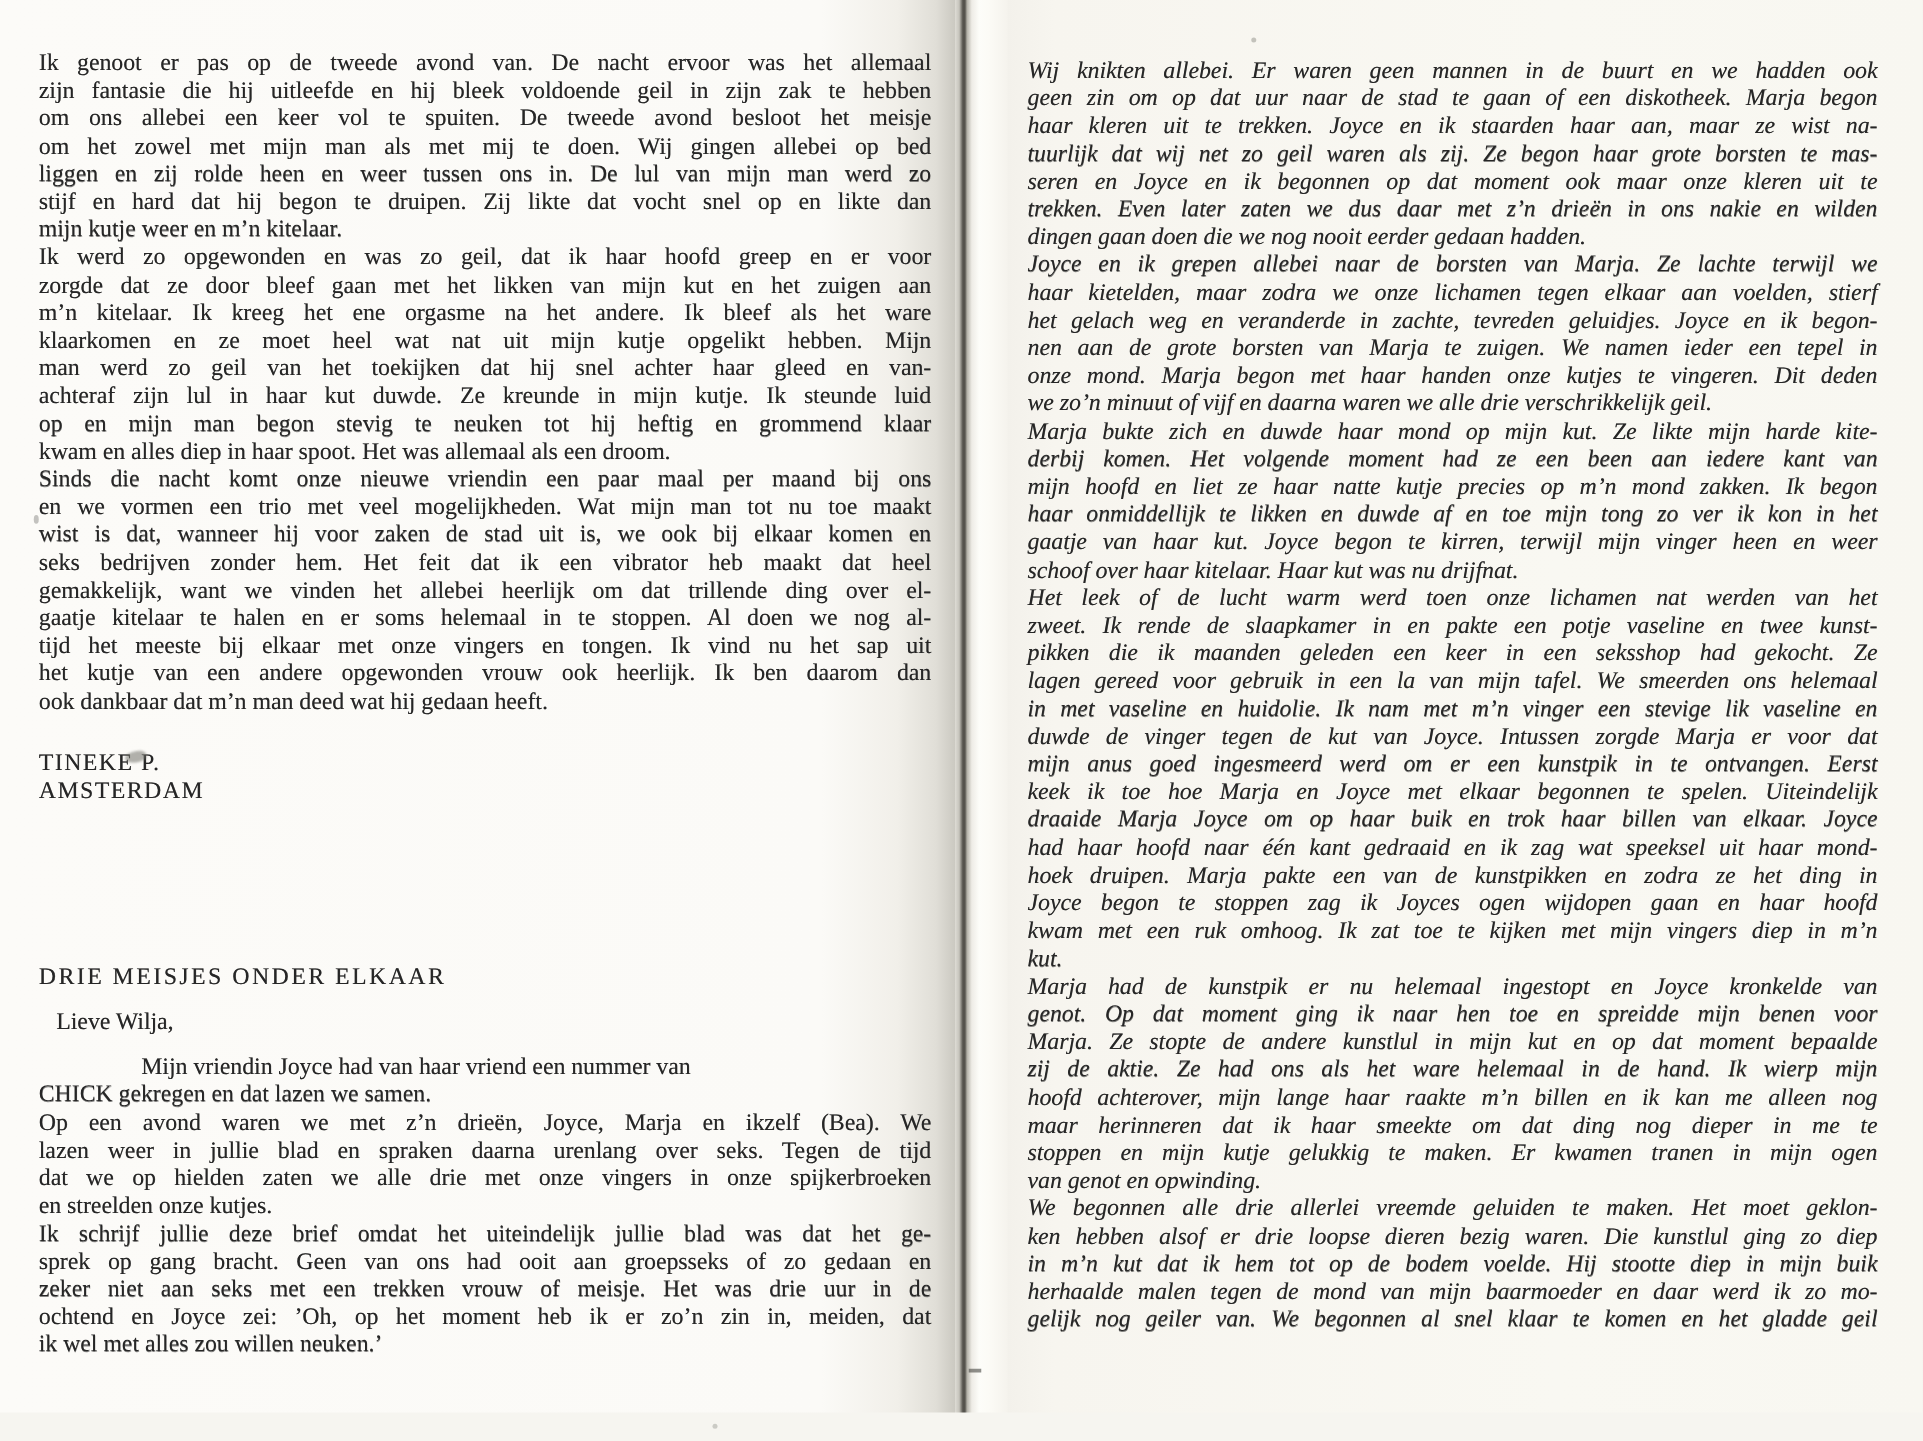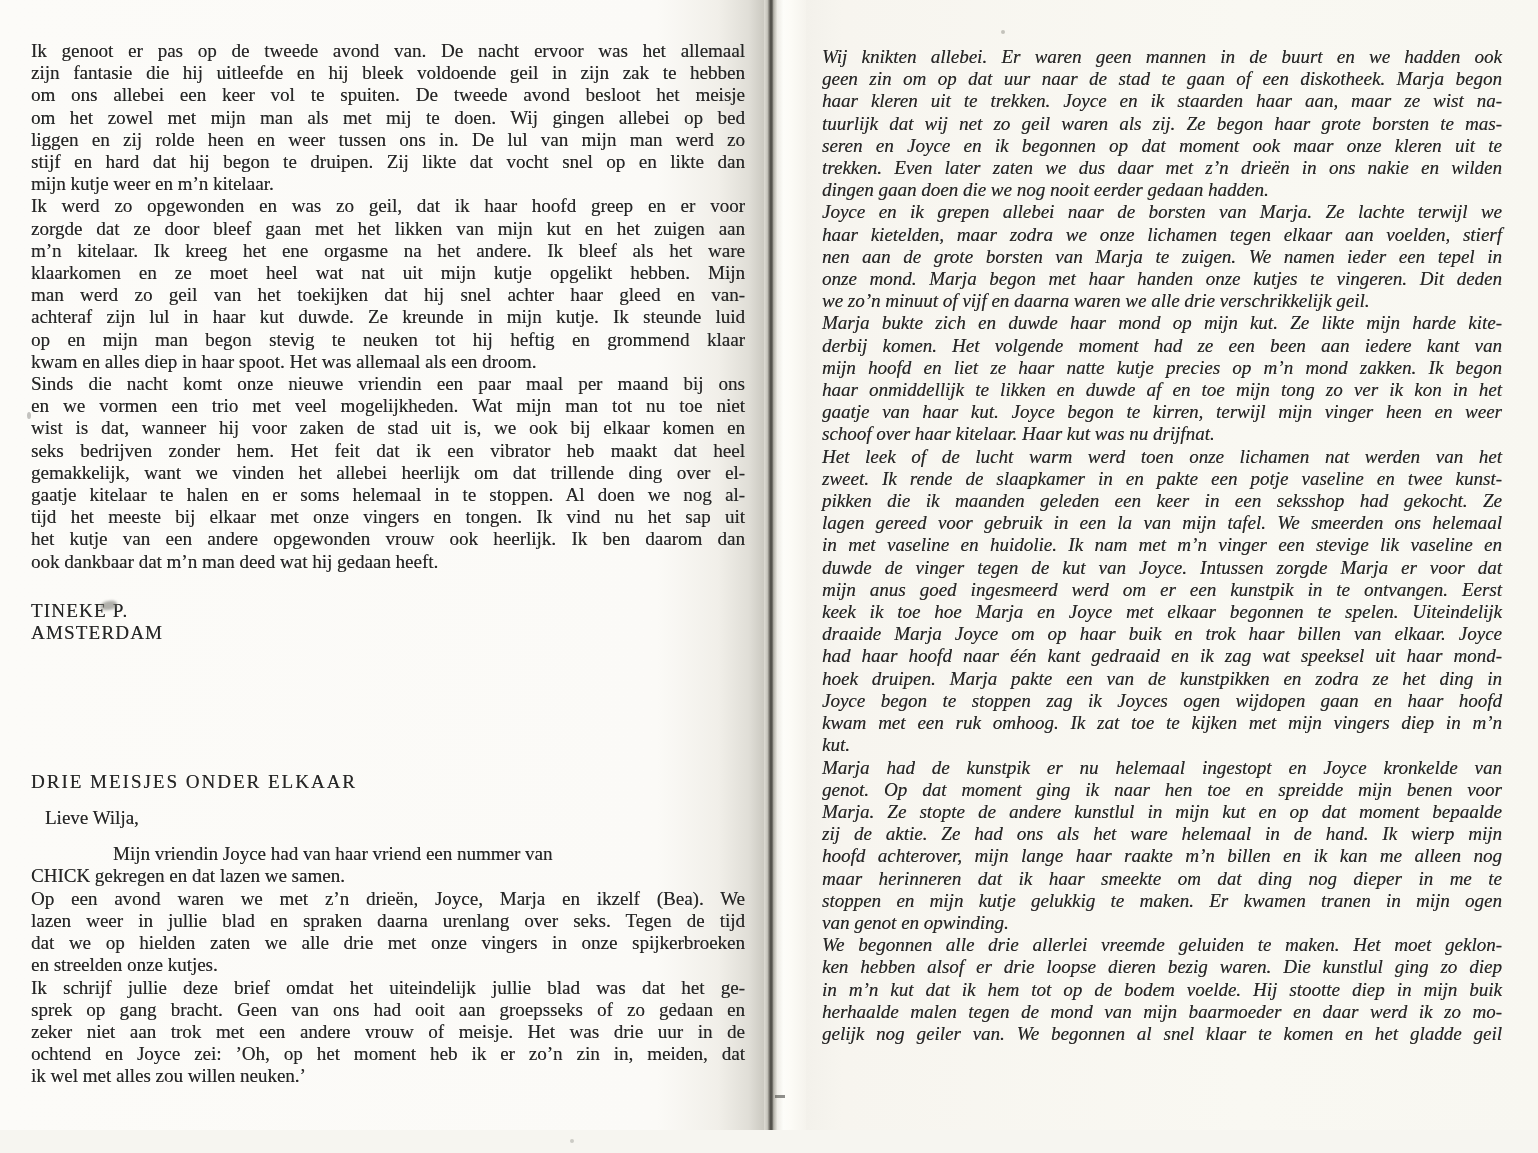--- a/index.html
+++ b/index.html
@@ -141,21 +141,21 @@
         <div class="line fill">zorgde dat ze door bleef gaan met het likken van mijn kut en het zuigen aan</div>
         <div class="line fill">m’n kitelaar. Ik kreeg het ene orgasme na het andere. Ik bleef als het ware</div>
         <div class="line fill">klaarkomen en ze moet heel wat nat uit mijn kutje opgelikt hebben. Mijn</div>
         <div class="line fill">man werd zo geil van het toekijken dat hij snel achter haar gleed en van-</div>
         <div class="line fill">achteraf zijn lul in haar kut duwde. Ze kreunde in mijn kutje. Ik steunde luid</div>
         <div class="line fill">op en mijn man begon stevig te neuken tot hij heftig en grommend klaar</div>
         <div class="line">kwam en alles diep in haar spoot. Het was allemaal als een droom.</div>
       </div>
       <div class="block paragraph">
         <div class="line fill">Sinds die nacht komt onze nieuwe vriendin een paar maal per maand bij ons</div>
-        <div class="line fill">en we vormen een trio met veel mogelijkheden. Wat mijn man tot nu toe niet</div>
+        <div class="line fill">en we vormen een trio met veel mogelijkheden. Wat mijn man tot nu toe maakt</div>
         <div class="line fill">wist is dat, wanneer hij voor zaken de stad uit is, we ook bij elkaar komen en</div>
         <div class="line fill">seks bedrijven zonder hem. Het feit dat ik een vibrator heb maakt dat heel</div>
         <div class="line fill">gemakkelijk, want we vinden het allebei heerlijk om dat trillende ding over el-</div>
         <div class="line fill">gaatje kitelaar te halen en er soms helemaal in te stoppen. Al doen we nog al-</div>
         <div class="line fill">tijd het meeste bij elkaar met onze vingers en tongen. Ik vind nu het sap uit</div>
         <div class="line fill">het kutje van een andere opgewonden vrouw ook heerlijk. Ik ben daarom dan</div>
         <div class="line">ook dankbaar dat m’n man deed wat hij gedaan heeft.</div>
       </div>
       <div class="block signature">
         <div class="line">TINEKE P.</div>
@@ -173,39 +173,40 @@
       </div>
       <div class="block paragraph">
         <div class="line fill">Op een avond waren we met z’n drieën, Joyce, Marja en ikzelf (Bea). We</div>
         <div class="line fill">lazen weer in jullie blad en spraken daarna urenlang over seks. Tegen de tijd</div>
         <div class="line fill">dat we op hielden zaten we alle drie met onze vingers in onze spijkerbroeken</div>
         <div class="line">en streelden onze kutjes.</div>
       </div>
       <div class="block paragraph">
         <div class="line fill">Ik schrijf jullie deze brief omdat het uiteindelijk jullie blad was dat het ge-</div>
         <div class="line fill">sprek op gang bracht. Geen van ons had ooit aan groepsseks of zo gedaan en</div>
-        <div class="line fill">zeker niet aan trok met een andere vrouw of meisje. Het was drie uur in de</div>
+        <div class="line fill">zeker niet aan seks met een trekken vrouw of meisje. Het was drie uur in de</div>
         <div class="line fill">ochtend en Joyce zei: ’Oh, op het moment heb ik er zo’n zin in, meiden, dat</div>
         <div class="line">ik wel met alles zou willen neuken.’</div>
       </div>
     </div>
 
   <div class="text-col text-right">
       <div class="block paragraph">
         <div class="line fill">Wij knikten allebei. Er waren geen mannen in de buurt en we hadden ook</div>
         <div class="line fill">geen zin om op dat uur naar de stad te gaan of een diskotheek. Marja begon</div>
         <div class="line fill">haar kleren uit te trekken. Joyce en ik staarden haar aan, maar ze wist na-</div>
         <div class="line fill">tuurlijk dat wij net zo geil waren als zij. Ze begon haar grote borsten te mas-</div>
         <div class="line fill">seren en Joyce en ik begonnen op dat moment ook maar onze kleren uit te</div>
         <div class="line fill">trekken. Even later zaten we dus daar met z’n drieën in ons nakie en wilden</div>
         <div class="line">dingen gaan doen die we nog nooit eerder gedaan hadden.</div>
       </div>
       <div class="block paragraph">
         <div class="line fill">Joyce en ik grepen allebei naar de borsten van Marja. Ze lachte terwijl we</div>
         <div class="line fill">haar kietelden, maar zodra we onze lichamen tegen elkaar aan voelden, stierf</div>
+        <div class="line fill">het gelach weg en veranderde in zachte, tevreden geluidjes. Joyce en ik begon-</div>
         <div class="line fill">nen aan de grote borsten van Marja te zuigen. We namen ieder een tepel in</div>
         <div class="line fill">onze mond. Marja begon met haar handen onze kutjes te vingeren. Dit deden</div>
         <div class="line">we zo’n minuut of vijf en daarna waren we alle drie verschrikkelijk geil.</div>
       </div>
       <div class="block paragraph">
         <div class="line fill">Marja bukte zich en duwde haar mond op mijn kut. Ze likte mijn harde kite-</div>
         <div class="line fill">derbij komen. Het volgende moment had ze een been aan iedere kant van</div>
         <div class="line fill">mijn hoofd en liet ze haar natte kutje precies op m’n mond zakken. Ik begon</div>
         <div class="line fill">haar onmiddellijk te likken en duwde af en toe mijn tong zo ver ik kon in het</div>
         <div class="line fill">gaatje van haar kut. Joyce begon te kirren, terwijl mijn vinger heen en weer</div>

